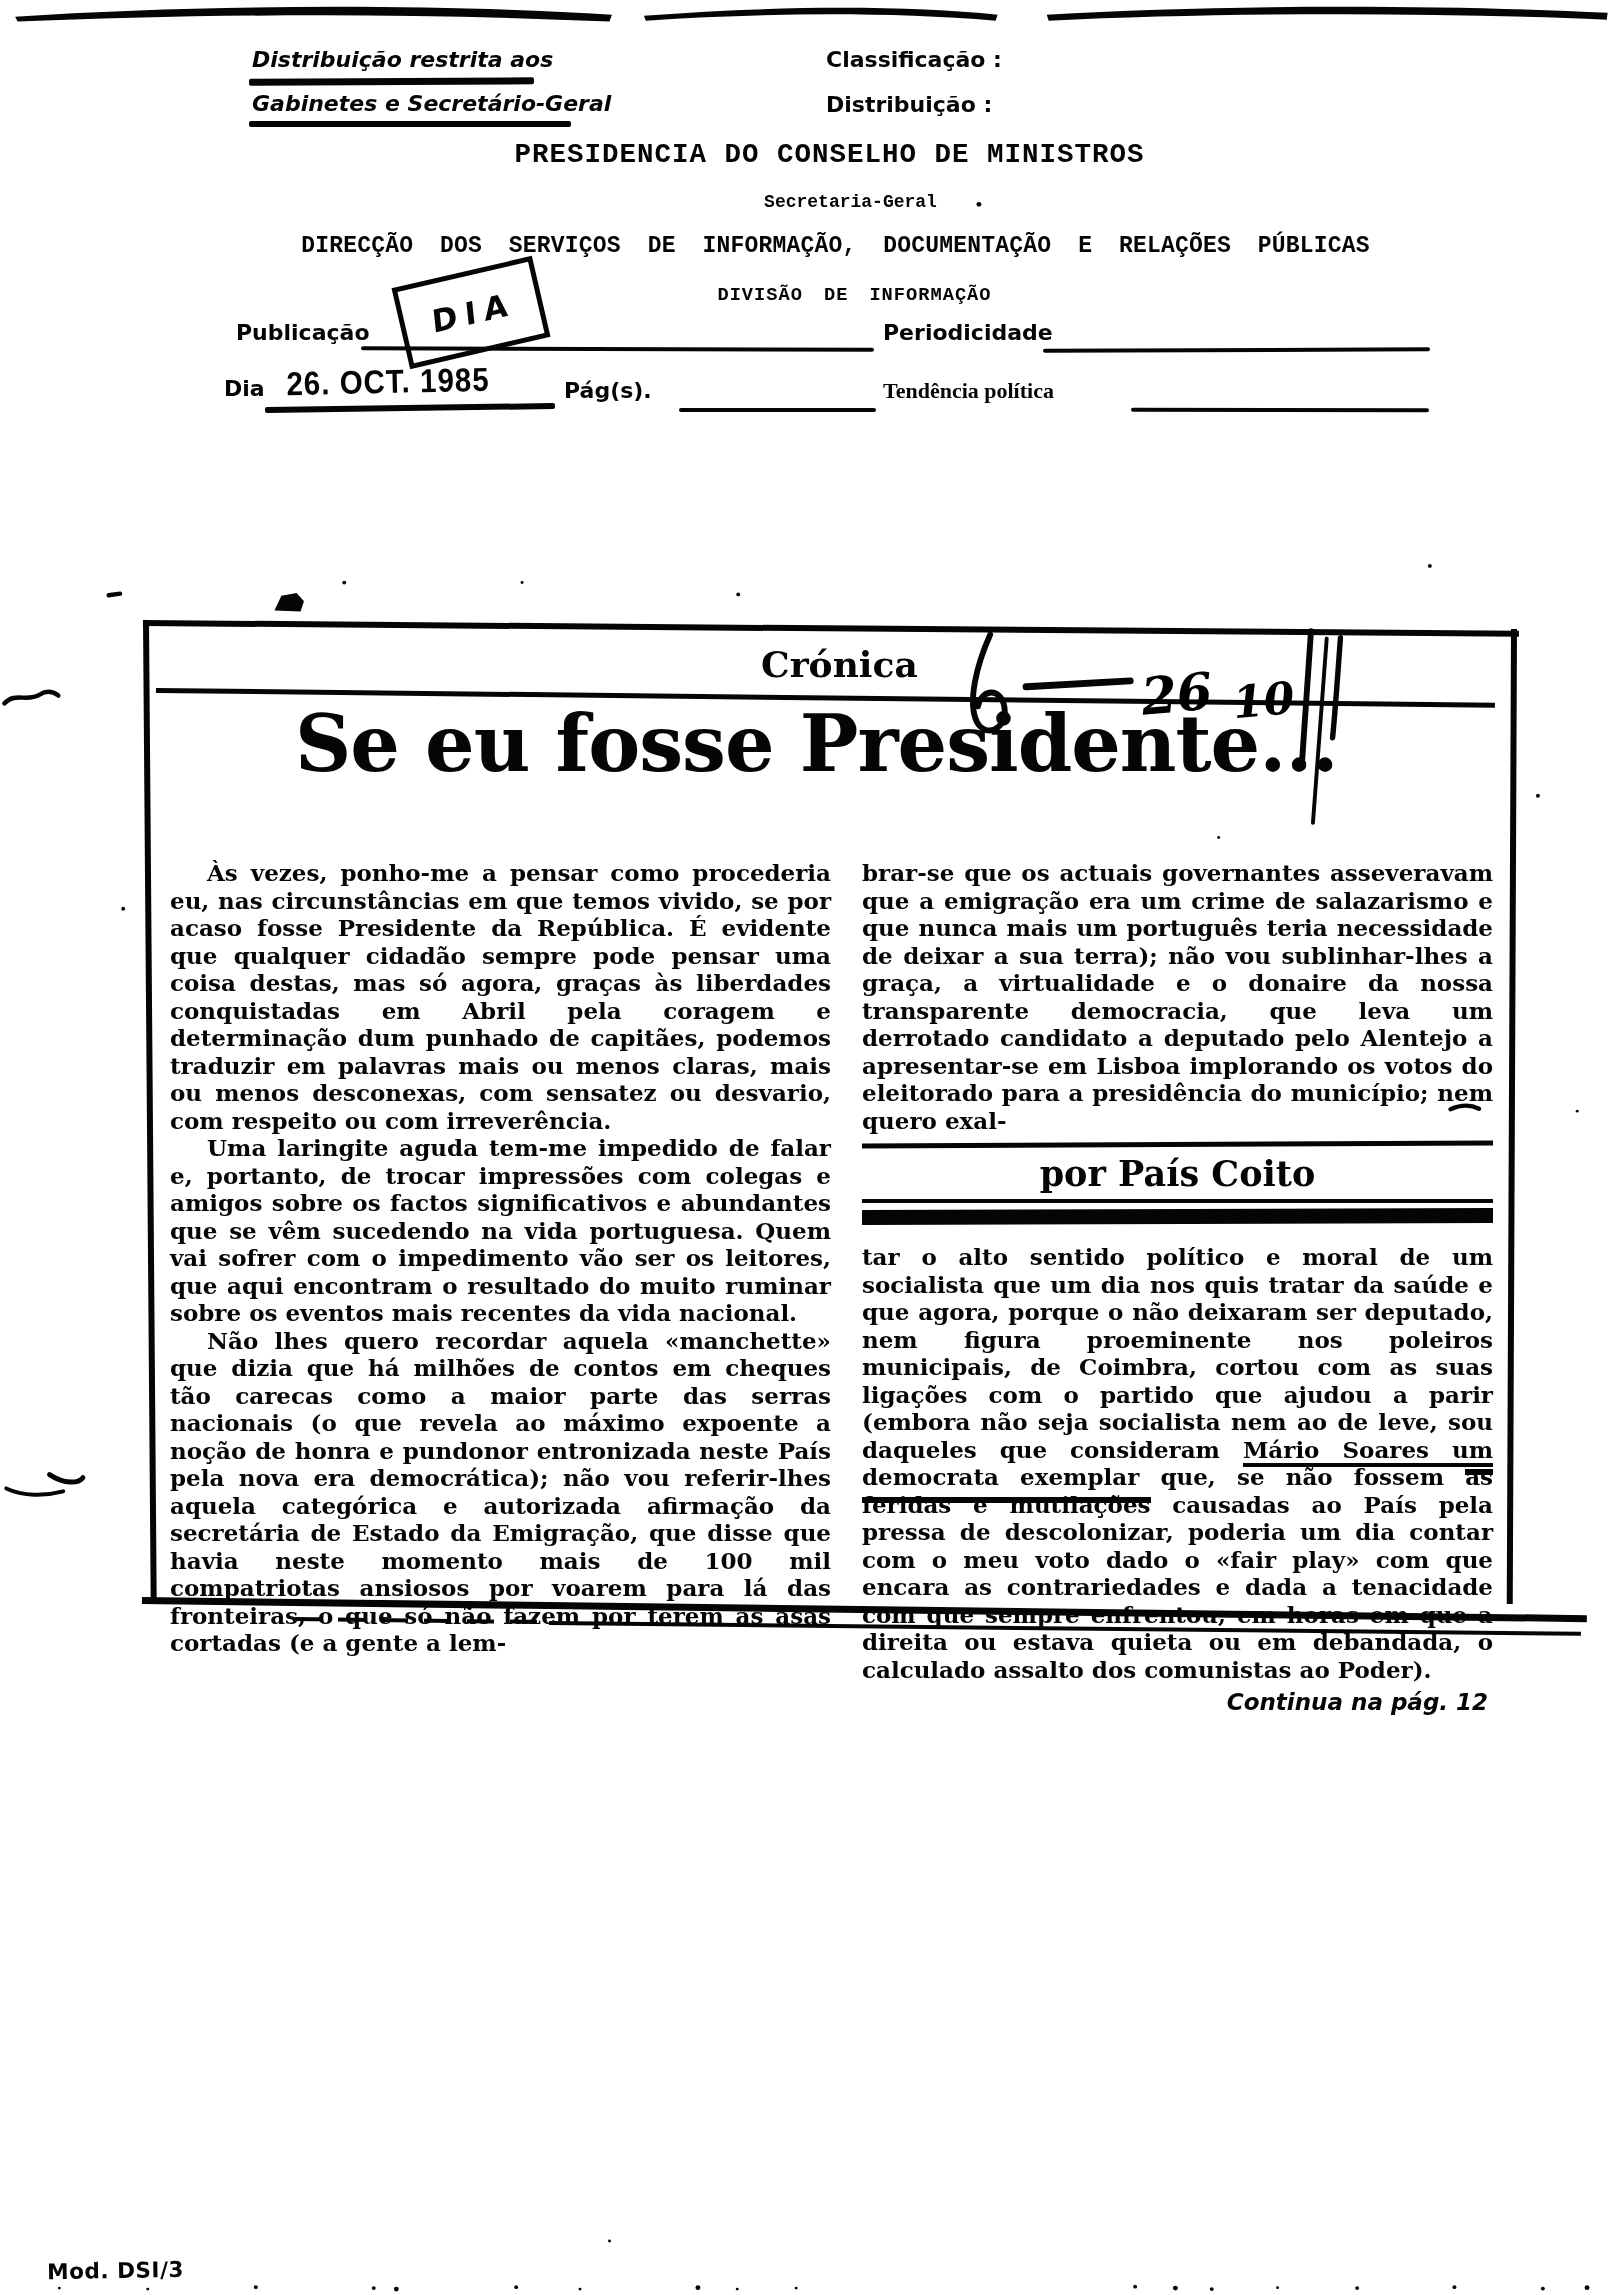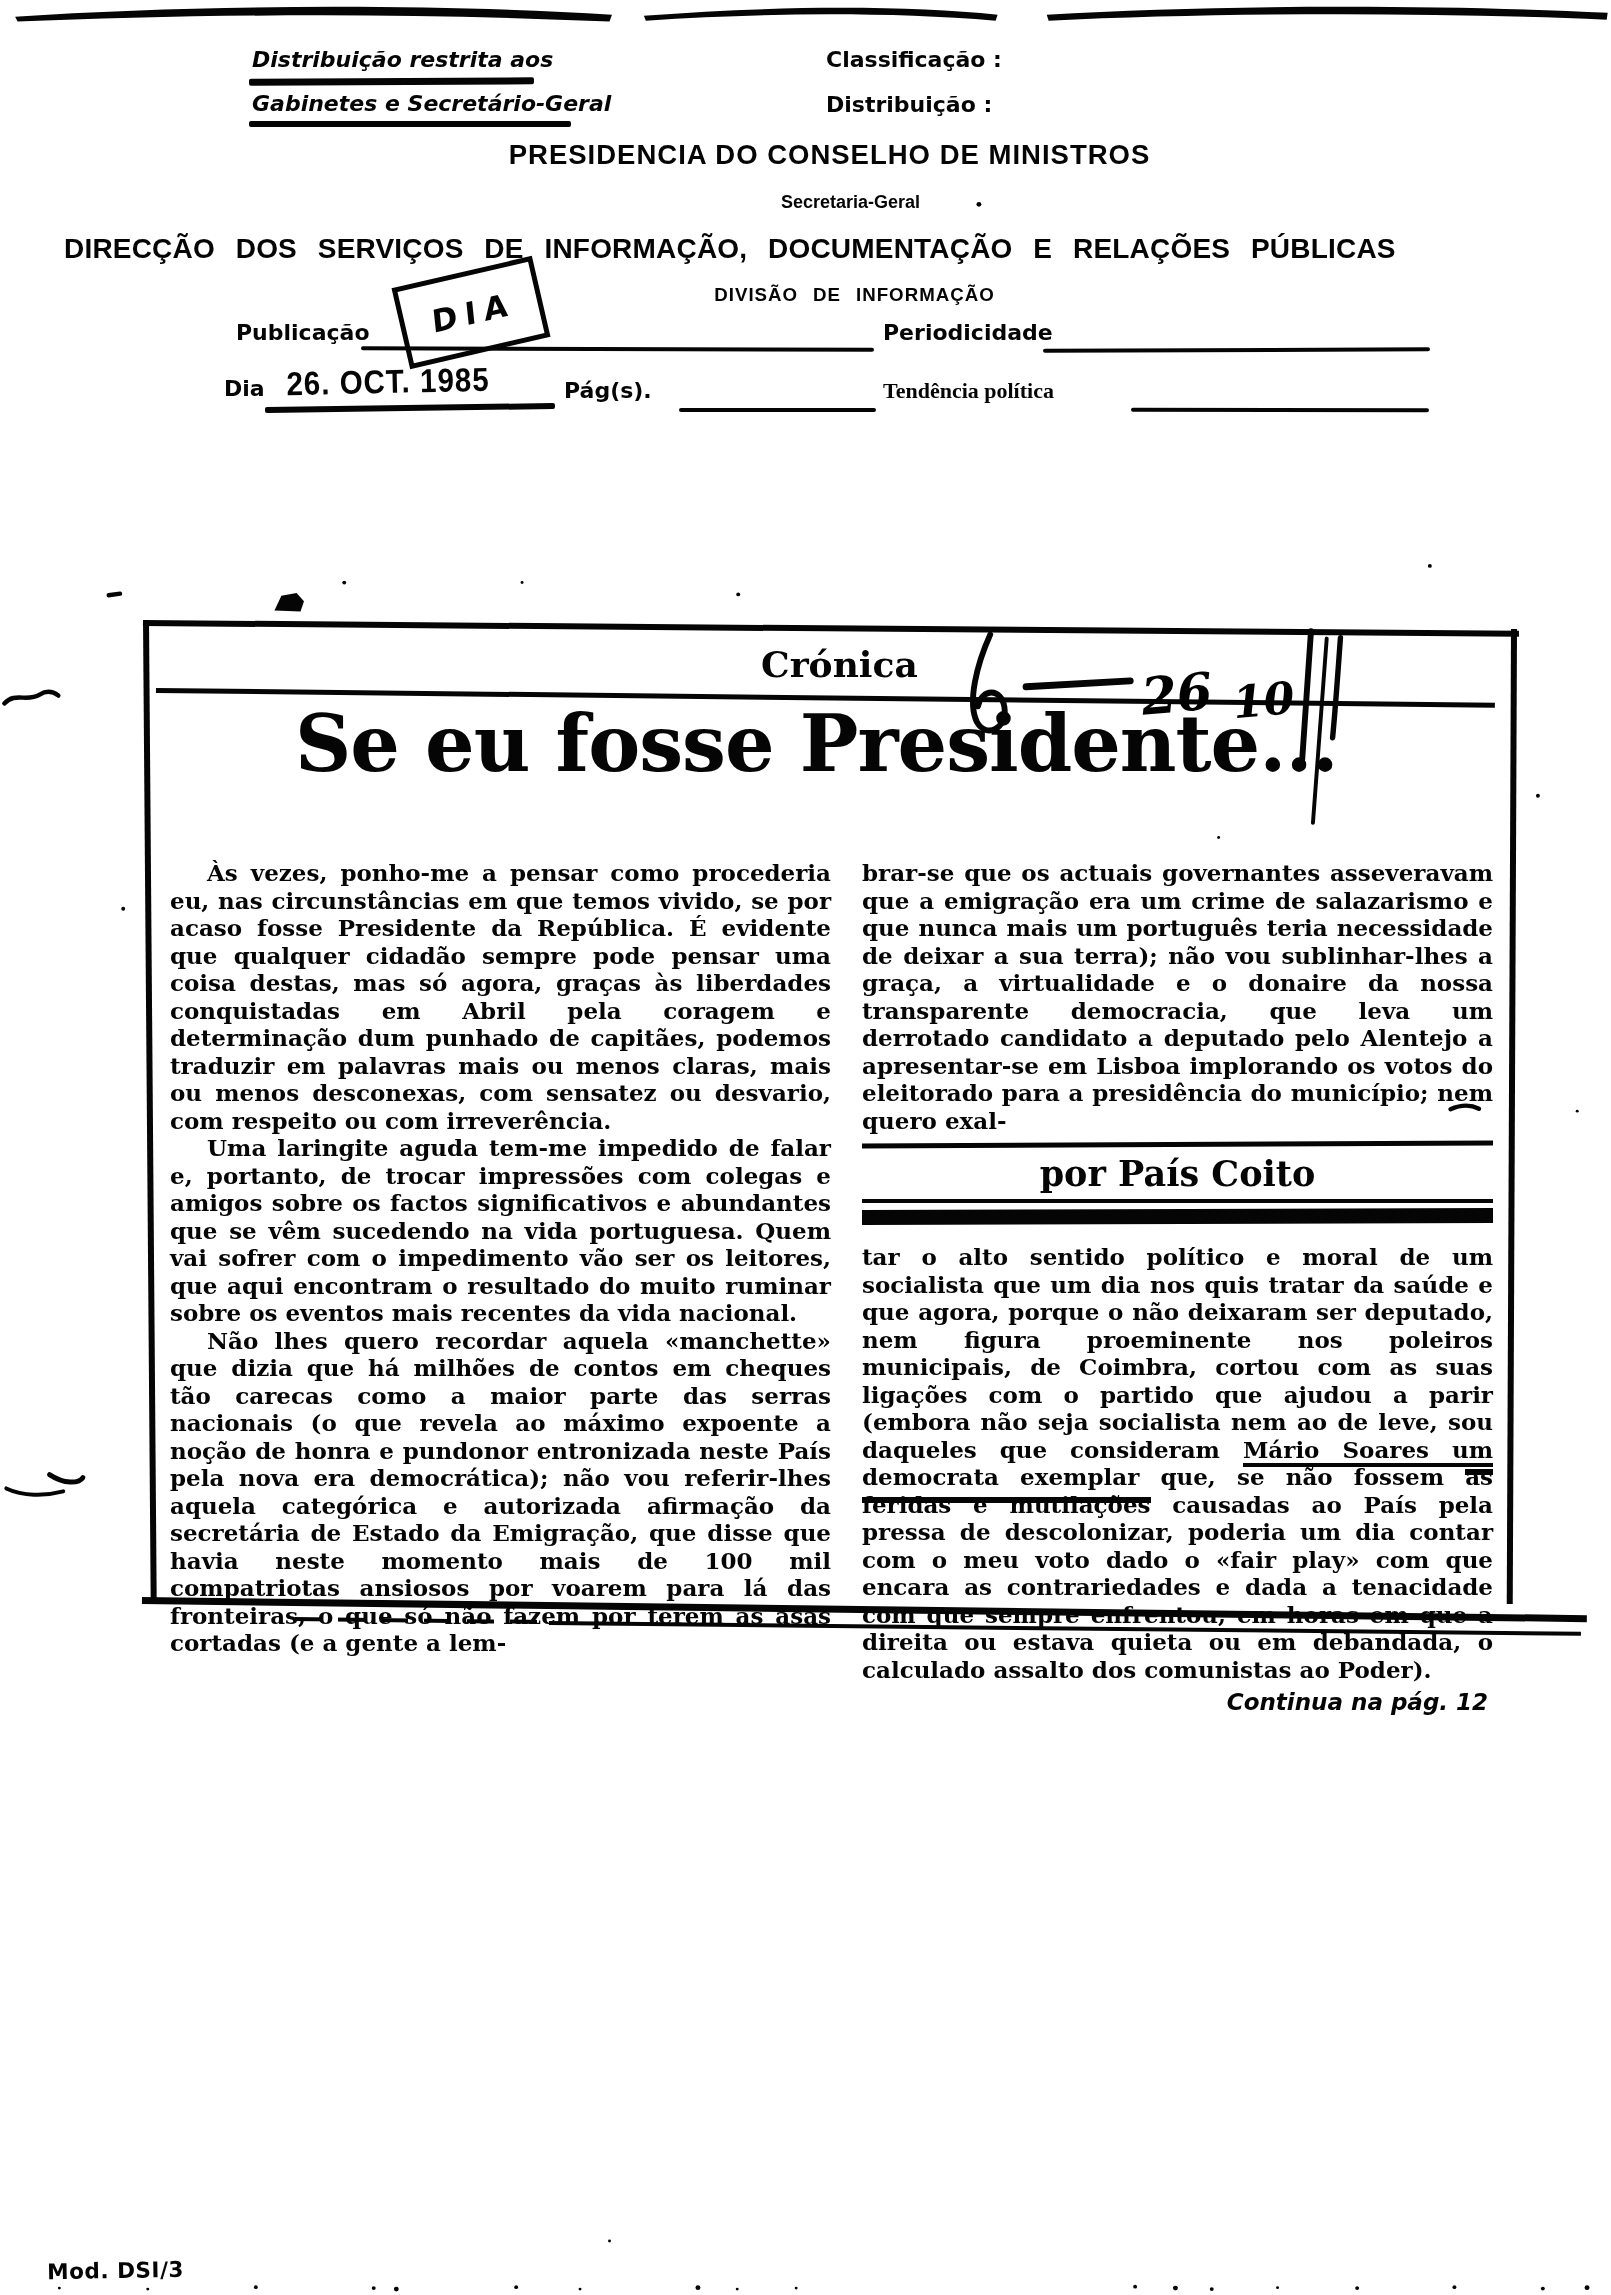--- a/index.html
+++ b/index.html
@@ -2,28 +2,28 @@
 <html style="font-size:7.9px"><head>
 <meta charset="utf-8">
 <style>
   html,body{margin:0;padding:0;}
   body{
     width:1612px;height:2295px;position:relative;background:#ffffff;
     color:#050505;font-family:"DejaVu Serif","Liberation Serif",serif;
     overflow:hidden;
   }
   .abs{position:absolute;}
-  .sans{font-family:Liberation Sans, sans-serif;}
+  .sans{font-family:Liberation Mono, monospace;}
   .bar{position:absolute;background:#050505;border-radius:2px;}
   
   .form-label{font-family:"DejaVu Sans","Liberation Sans",sans-serif;font-weight:700;font-size:22px;}
   #restricted1,#restricted2{font-style:italic;}
   #org-title{font-weight:700;font-size:27.5px;letter-spacing:1px;text-align:center;}
   #org-sub{font-weight:700;font-size:18px;text-align:center;}
-  #direction-line{font-weight:700;font-size:28px;text-align:left;word-spacing:12.8px;letter-spacing:0.2px;}
+  #direction-line{font-weight:700;font-size:23px;text-align:center;word-spacing:12.8px;letter-spacing:0.2px;}
   #division-line{font-weight:700;font-size:18.7px;text-align:center;word-spacing:8.8px;letter-spacing:1px;}
   #stamp{left:399px;top:271px;width:134px;height:73px;border:5.4px solid #050505;
     transform:rotate(-13deg);display:flex;align-items:center;justify-content:center;}
   #stamp .stamp-text{font-family:"DejaVu Sans",sans-serif;font-weight:700;font-size:31px;
     letter-spacing:7.9px;transform:skewX(-7deg);padding-left:4.9px;}
   #date-stamp{font-family:"Liberation Sans","DejaVu Sans",sans-serif;font-weight:700;font-size:29.5px;
     letter-spacing:1px;transform:rotate(-1.3deg) scaleY(1.12);transform-origin:left top;}
   
   .boxline{position:absolute;background:#050505;}
   #cronica{font-weight:700;font-size:36px;}

